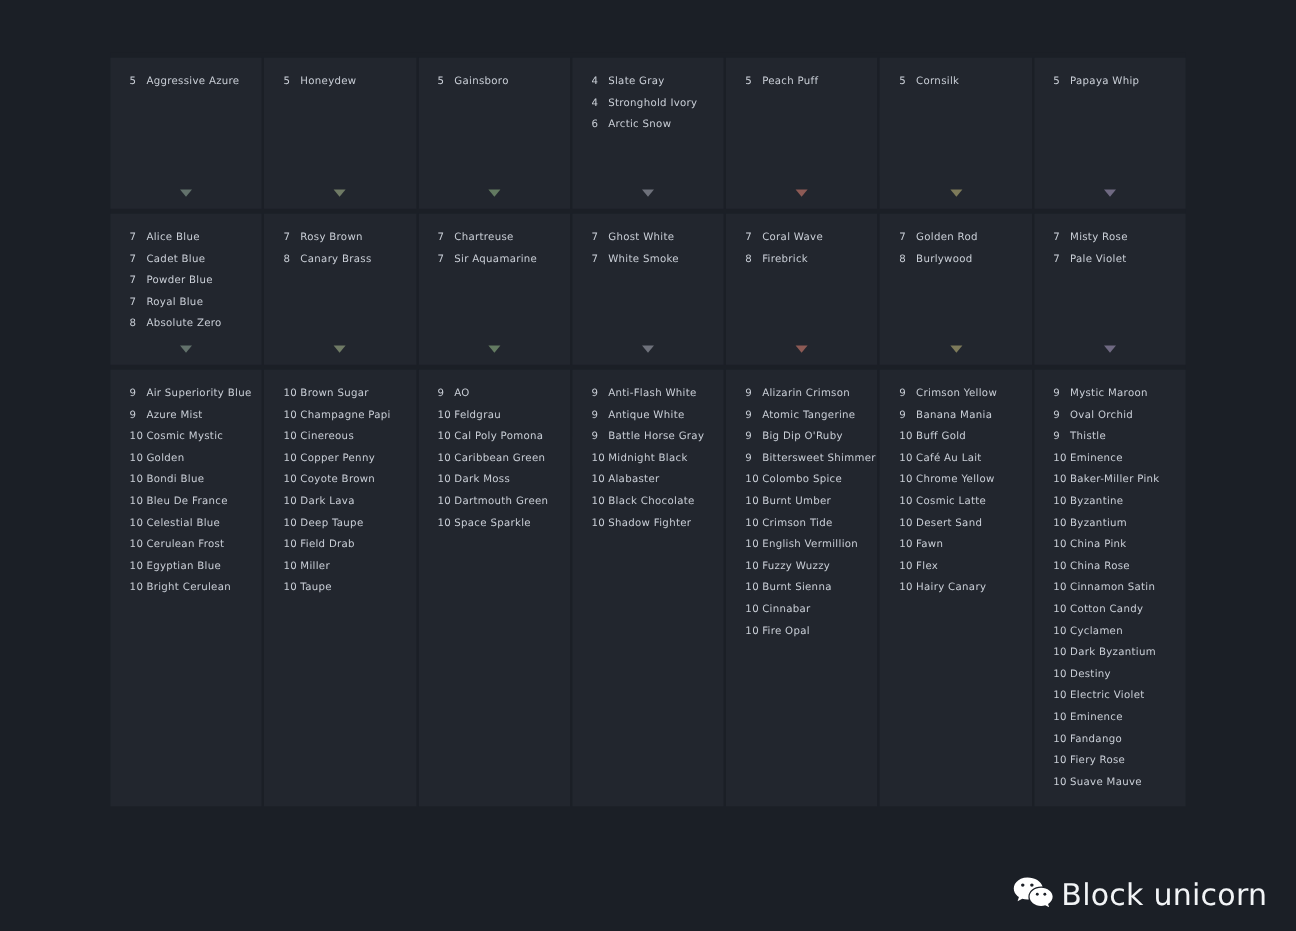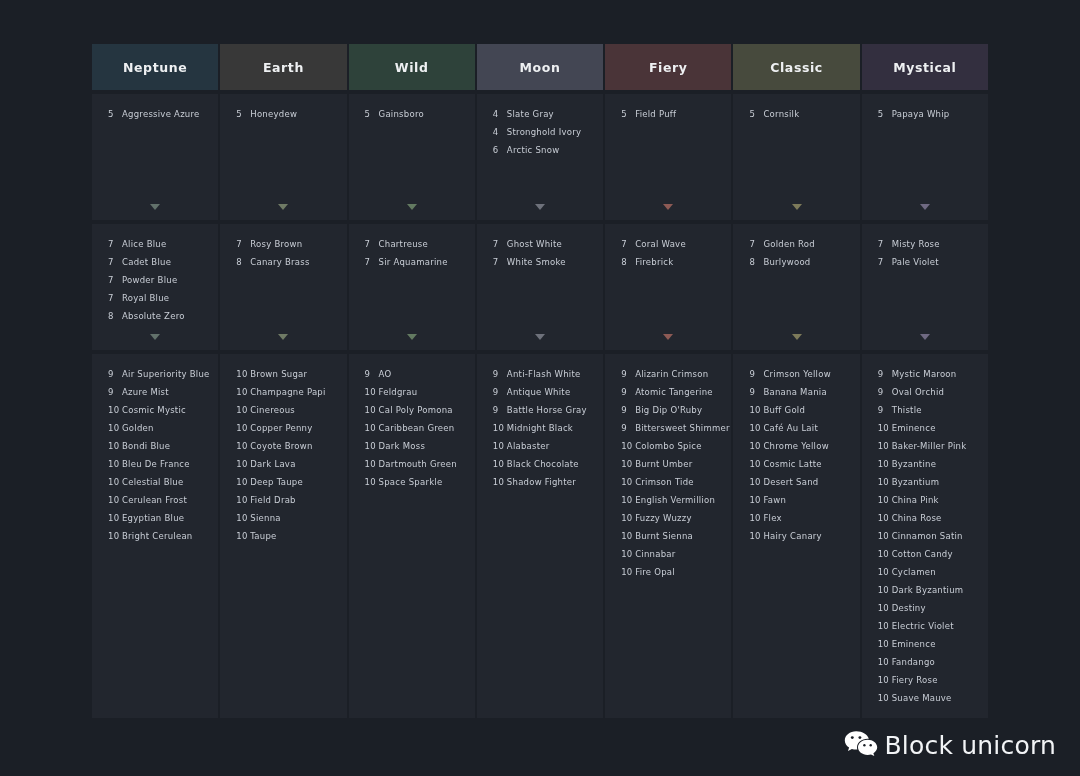--- a/index.html
+++ b/index.html
@@ -152,43 +152,20 @@
   }
   .wechat-icon { display: block; }
 </style>
 </head>
 <body>
 
 <div id="page">
 
   <div id="table-wrap">
 
-    <div class="grid-row" id="header-row">
-        <div class="head-cell" style="background: rgb(37, 53, 64);">
-          <span class="head-label">Neptune</span>
-        </div>
-        <div class="head-cell" style="background: rgb(56, 56, 56);">
-          <span class="head-label">Earth</span>
-        </div>
-        <div class="head-cell" style="background: rgb(46, 66, 58);">
-          <span class="head-label">Wild</span>
-        </div>
-        <div class="head-cell" style="background: rgb(67, 70, 83);">
-          <span class="head-label">Moon</span>
-        </div>
-        <div class="head-cell" style="background: rgb(74, 52, 56);">
-          <span class="head-label">Fiery</span>
-        </div>
-        <div class="head-cell" style="background: rgb(71, 74, 61);">
-          <span class="head-label">Classic</span>
-        </div>
-        <div class="head-cell" style="background: rgb(51, 47, 63);">
-          <span class="head-label">Mystical</span>
-        </div>
-      </div>
 
     <div class="section" id="sec-super">
       <div class="wm" id="wm-super">SUPER RARE</div>
       <div class="section-inner">
           <div class="sec-cell">
             <div class="item">
               <span class="qty">5</span>
               <span class="nm">Aggressive Azure</span>
             </div>
             <div class="tri" style="border-top-color: rgb(109, 127, 117);"></div>
@@ -218,21 +195,21 @@
             </div>
             <div class="item">
               <span class="qty">6</span>
               <span class="nm">Arctic Snow</span>
             </div>
             <div class="tri" style="border-top-color: rgb(123, 127, 136);"></div>
           </div>
           <div class="sec-cell">
             <div class="item">
               <span class="qty">5</span>
-              <span class="nm">Field Puff</span>
+              <span class="nm">Peach Puff</span>
             </div>
             <div class="tri" style="border-top-color: rgb(160, 100, 92);"></div>
           </div>
           <div class="sec-cell">
             <div class="item">
               <span class="qty">5</span>
               <span class="nm">Cornsilk</span>
             </div>
             <div class="tri" style="border-top-color: rgb(141, 138, 98);"></div>
           </div>
@@ -414,21 +391,21 @@
             <div class="item">
               <span class="qty">10</span>
               <span class="nm">Deep Taupe</span>
             </div>
             <div class="item">
               <span class="qty">10</span>
               <span class="nm">Field Drab</span>
             </div>
             <div class="item">
               <span class="qty">10</span>
-              <span class="nm">Sienna</span>
+              <span class="nm">Miller</span>
             </div>
             <div class="item">
               <span class="qty">10</span>
               <span class="nm">Taupe</span>
             </div>
           </div>
           <div class="sec-cell">
             <div class="item">
               <span class="qty">9</span>
               <span class="nm">AO</span>

